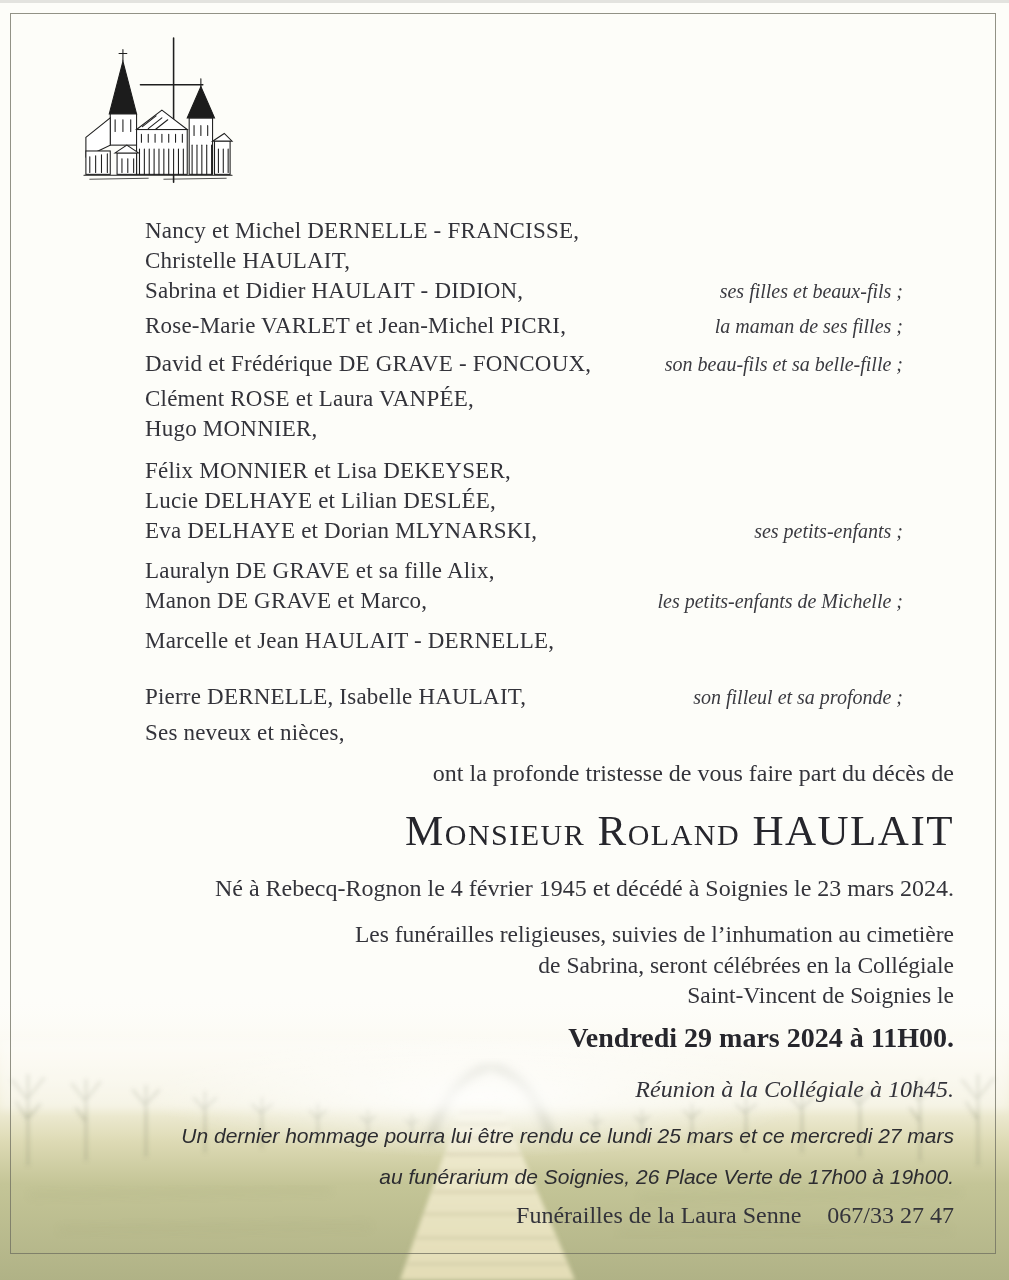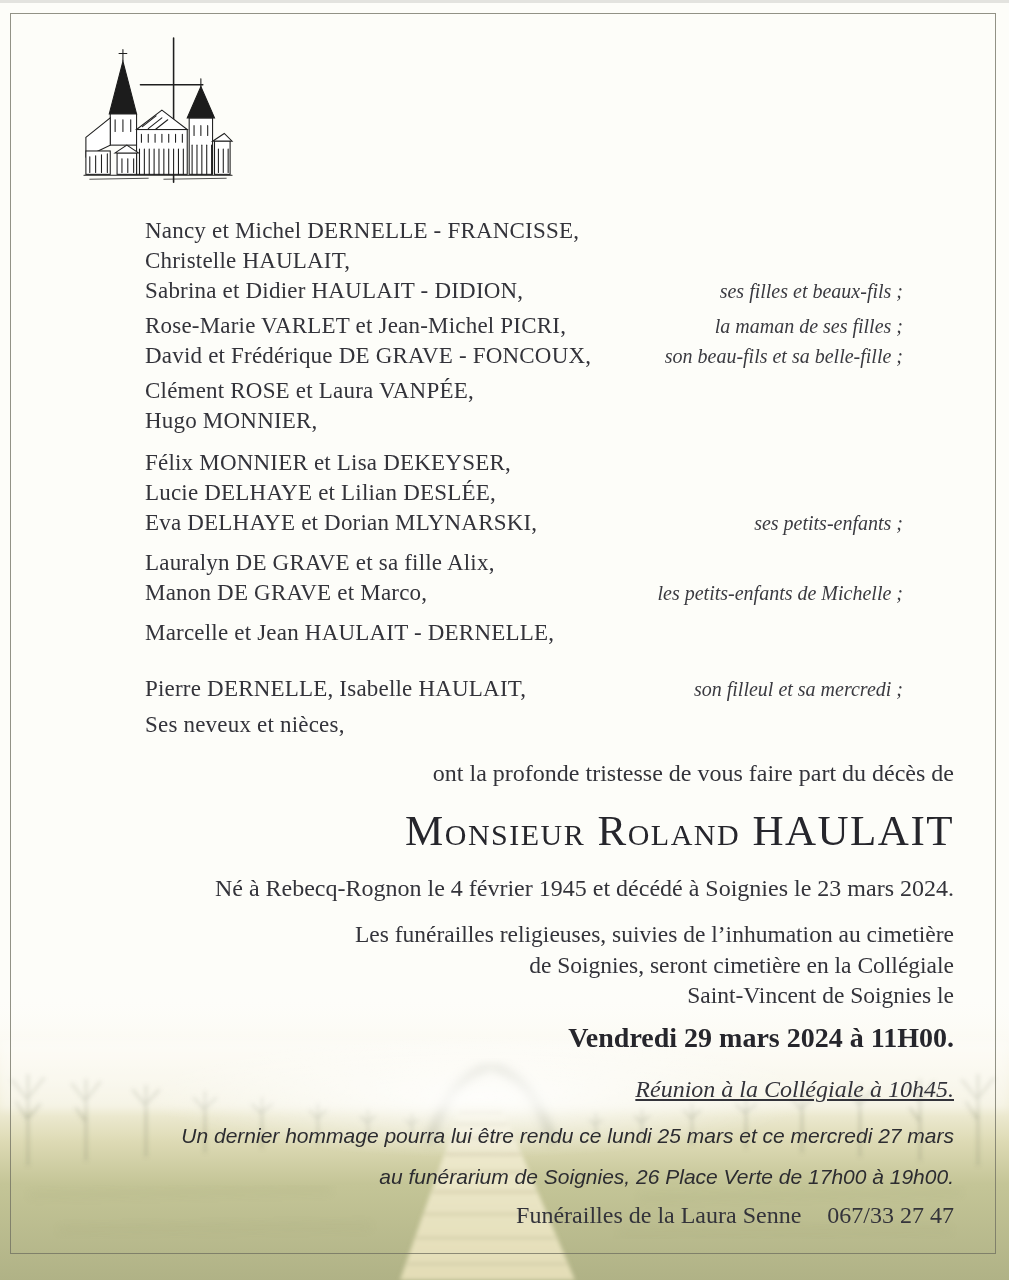--- a/index.html
+++ b/index.html
@@ -33,21 +33,21 @@
   }
   .member-name  { font-size:23px; letter-spacing:.2px; white-space:pre; }
   .member-relation { font-size:20px; font-style:italic; color:#3a3a40; white-space:pre; }
   
   .center { position:absolute; left:55px; right:55px; text-align:right; z-index:10; }
   .intro        { top:760px; font-size:24px; }
   .deceased     { top:806px; font-size:43px; font-variant:small-caps; letter-spacing:1.5px; color:#26262c; }
   .life-dates   { top:875px; font-size:24px; }
   .funeral-par  { top:919px; font-size:23.5px; line-height:30.5px; }
   .ceremony     { top:1022px; font-size:28px; font-weight:bold; color:#26262c; }
-  .gathering    { top:1076px; font-size:24px; font-style:italic;text-decoration:underline; }
+  .gathering    { top:1076px; font-size:24px; font-style:italic; }
   .visitation-1 { top:1124px; font-family:"Liberation Sans", sans-serif; font-style:italic; font-size:21px; color:#2c2c30; }
   .visitation-2 { top:1165px; font-family:"Liberation Sans", sans-serif; font-style:italic; font-size:21px; color:#2c2c30; }
   .funeral-home { top:1202px; font-size:24px; }
   .funeral-home .phone { margin-left:26px; }
   
   .landscape { position:absolute; left:0; bottom:0; width:1009px; height:300px; z-index:1; }
 </style>
 </head>
 <body>
 
@@ -219,21 +219,21 @@
       <span class="member-relation"></span>
     </div>
     <div class="family-row" style="margin-top: 0px;">
       <span class="member-name">Sabrina et Didier HAULAIT - DIDION,</span>
       <span class="member-relation">ses filles et beaux-fils ;</span>
     </div>
     <div class="family-row" style="margin-top: 5px;">
       <span class="member-name">Rose-Marie VARLET et Jean-Michel PICRI,</span>
       <span class="member-relation">la maman de ses filles ;</span>
     </div>
-    <div class="family-row" style="">
+    <div class="family-row" style="margin-top: 8px;">
       <span class="member-name">David et Frédérique DE GRAVE - FONCOUX,</span>
       <span class="member-relation">son beau-fils et sa belle-fille ;</span>
     </div>
     <div class="family-row" style="margin-top: 5px;">
       <span class="member-name">Clément ROSE et Laura VANPÉE,</span>
       <span class="member-relation"></span>
     </div>
     <div class="family-row" style="margin-top: 0px;">
       <span class="member-name">Hugo MONNIER,</span>
       <span class="member-relation"></span>
@@ -256,37 +256,37 @@
     </div>
     <div class="family-row" style="margin-top: 0px;">
       <span class="member-name">Manon DE GRAVE et Marco,</span>
       <span class="member-relation">les petits-enfants de Michelle ;</span>
     </div>
     <div class="family-row" style="margin-top: 10px; flex-direction: column;">
       <span class="member-name">Marcelle et Jean HAULAIT - DERNELLE,</span>
     </div>
     <div class="family-row" style="margin-top: 26px;">
       <span class="member-name">Pierre DERNELLE, Isabelle HAULAIT,</span>
-      <span class="member-relation">son filleul et sa mercredi ;</span>
+      <span class="member-relation">son filleul et sa profonde ;</span>
     </div>
     <div class="family-row" style="margin-top: 6px;">
       <span class="member-name">Ses neveux et nièces,</span>
       <span class="member-relation"></span>
     </div>
   </div>
 
 <div class="center intro">ont la profonde tristesse de vous faire part du décès de</div>
 
 <div class="center deceased">Monsieur Roland HAULAIT</div>
 
 <div class="center life-dates">Né à Rebecq-Rognon le 4 février 1945 et décédé à Soignies le 23 mars 2024.</div>
 
 <div class="center funeral-par">
   <div>Les funérailles religieuses, suivies de l’inhumation au cimetière</div>
-  <div>de Soignies, seront cimetière en la Collégiale</div>
+  <div>de Sabrina, seront célébrées en la Collégiale</div>
   <div>Saint-Vincent de Soignies le</div>
 </div>
 
 <div class="center ceremony">Vendredi 29 mars 2024 à 11H00.</div>
 
 <div class="center gathering">Réunion à la Collégiale à 10h45.</div>
 
 <div class="center visitation-1">Un dernier hommage pourra lui être rendu ce lundi 25 mars et ce mercredi 27 mars</div>
 
 <div class="center visitation-2">au funérarium de Soignies, 26 Place Verte de 17h00 à 19h00.</div>

